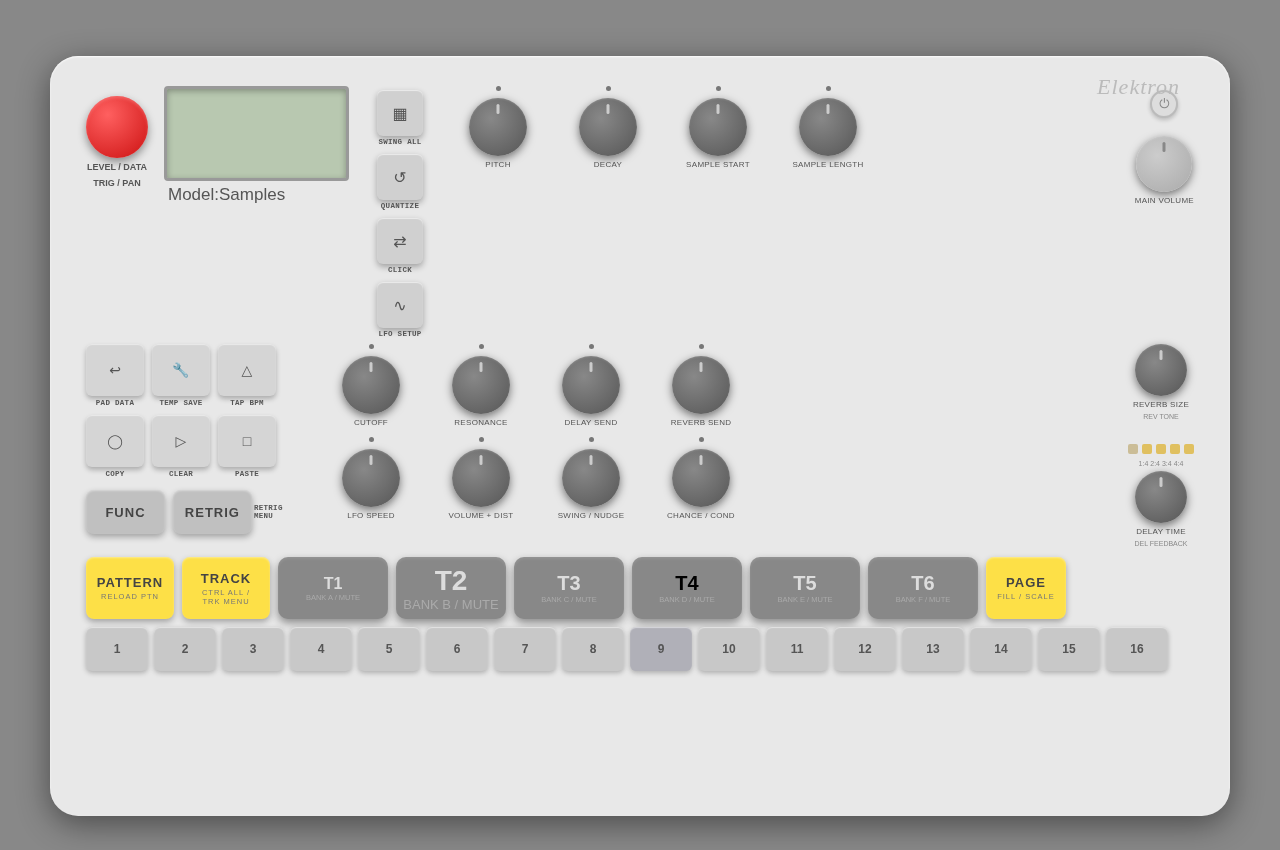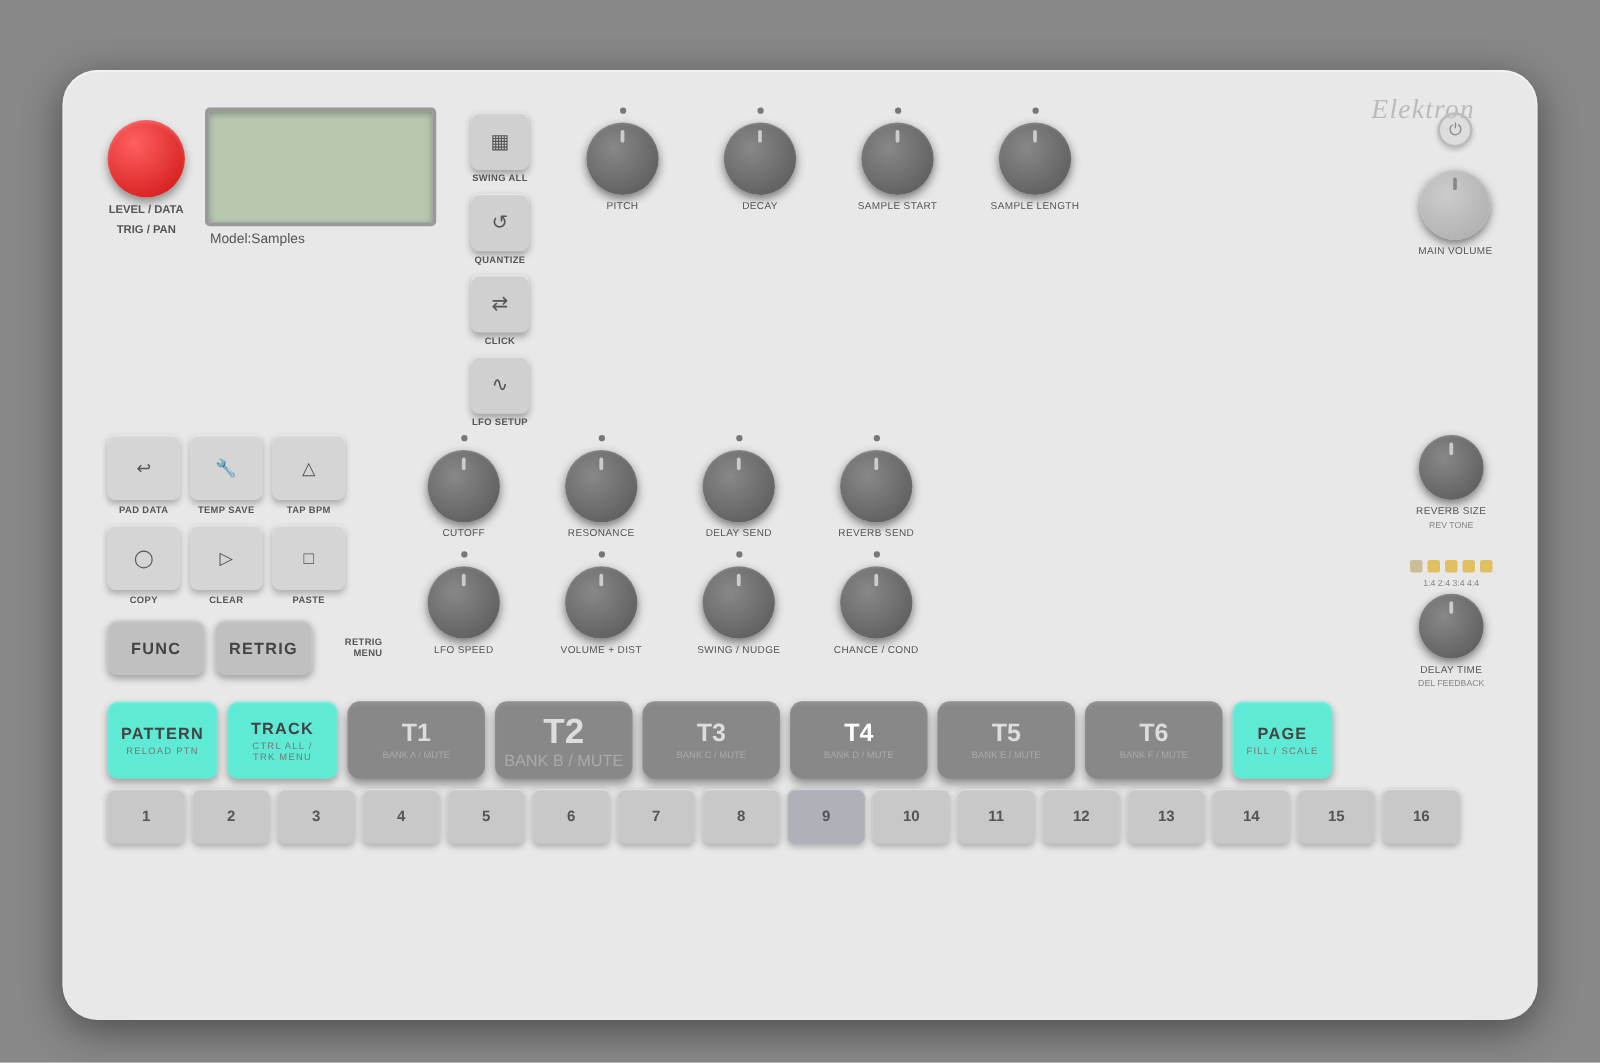--- a/index.html
+++ b/index.html
@@ -74,21 +74,21 @@
     .lcd {
       width: 185px;
       height: 95px;
       background: #b8c8b0;
       border: 3px solid #999;
       border-radius: 4px;
       box-shadow: inset 0 2px 6px rgba(0,0,0,0.3);
     }
     .model-label {
       font-family: Arial, sans-serif;
-      font-size: 11px;
+      font-size: 17px;
       color: #555;
       padding-left: 4px;
       font-weight: 500;
     }
 
     
     .func-buttons-col {
       display: flex;
       flex-direction: column;
       align-items: center;
@@ -109,24 +109,24 @@
       flex-direction: column;
       align-items: center;
       justify-content: center;
       gap: 2px;
     }
     .func-btn-icon {
       font-size: 16px;
       color: #555;
     }
     .func-btn-label {
-      font-family: Liberation Sans, sans-serif;
+      font-family: Liberation Mono, monospace;
       font-size: 7.5px;
       color: #555;
-      text-align: right;
+      text-align: left;
       font-weight: bold;
       letter-spacing: 0.3px;
     }
 
     .knob-row {
       display: flex;
       align-items: center;
       gap: 0;
     }
 
@@ -268,21 +268,21 @@
     
     .large-btn-row {
       display: flex;
       gap: 8px;
       align-items: center;
       margin-top: 4px;
     }
 
     .pattern-btn, .track-btn, .page-btn {
       height: 62px;
-      background: #5eead4;
+      background: #fde047;
       border: none;
       border-radius: 8px;
       box-shadow: 0 3px 6px rgba(0,0,0,0.3), inset 0 1px 2px rgba(255,255,255,0.4);
       cursor: pointer;
       font-family: Arial, sans-serif;
       font-size: 13px;
       font-weight: bold;
       color: #444;
       letter-spacing: 1px;
       display: flex;
@@ -626,33 +626,33 @@
       <div style="display:flex;flex-direction:column;align-items:center;gap:3px;">
         <button class="track-btn">
           <span>TRACK</span>
           <span class="btn-sublabel">CTRL ALL / TRK MENU</span>
         </button>
       </div>
 
       <div id="t-buttons-row" style="display:flex;gap:8px;">
 
       <button class="t-btn">
-            <span style="font-size:20px;font-weight:bold;color:#ddd;">T1</span>
+            <span style="font-size:16px;font-weight:bold;color:#ddd;">T1</span>
             <span style="font-size:7.5px;color:#aaa;font-weight:normal;">BANK A / MUTE</span>
           </button>
           <button class="t-btn">
             <span style="font-size:28px;font-weight:bold;color:#ddd;">T2</span>
             <span style="font-size:13px;color:#aaa;font-weight:normal;">BANK B / MUTE</span>
           </button>
           <button class="t-btn">
             <span style="font-size:20px;font-weight:bold;color:#ddd;">T3</span>
             <span style="font-size:7.5px;color:#aaa;font-weight:normal;">BANK C / MUTE</span>
           </button>
           <button class="t-btn">
-            <span style="font-size:20px;font-weight:bold;color:#ffffff;">T4</span>
+            <span style="font-size:20px;font-weight:bold;color:#000000;">T4</span>
             <span style="font-size:7.5px;color:#aaa;font-weight:normal;">BANK D / MUTE</span>
           </button>
           <button class="t-btn">
             <span style="font-size:20px;font-weight:bold;color:#ddd;">T5</span>
             <span style="font-size:7.5px;color:#aaa;font-weight:normal;">BANK E / MUTE</span>
           </button>
           <button class="t-btn">
             <span style="font-size:20px;font-weight:bold;color:#ddd;">T6</span>
             <span style="font-size:7.5px;color:#aaa;font-weight:normal;">BANK F / MUTE</span>
           </button>

